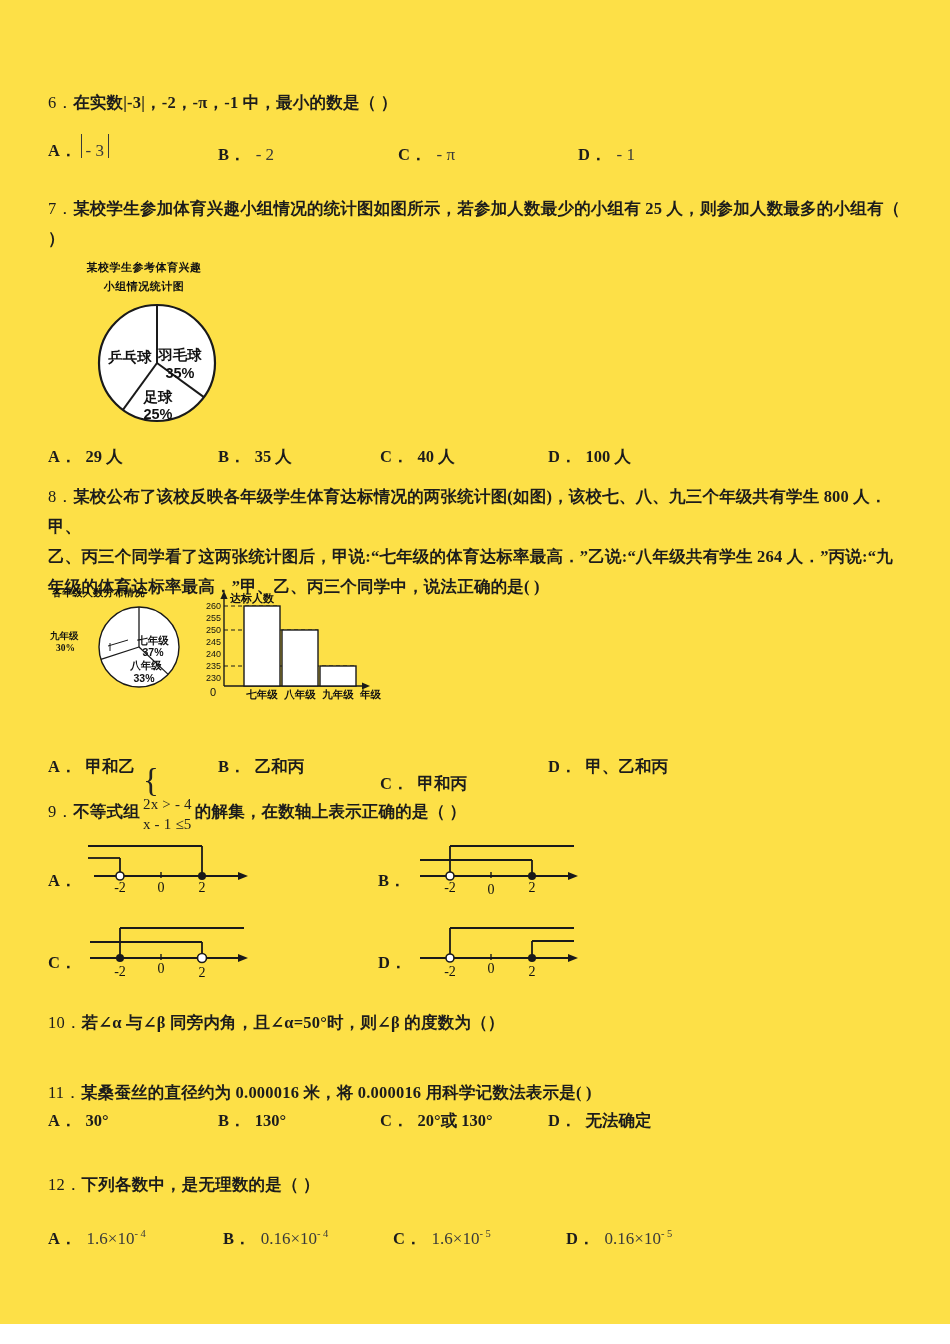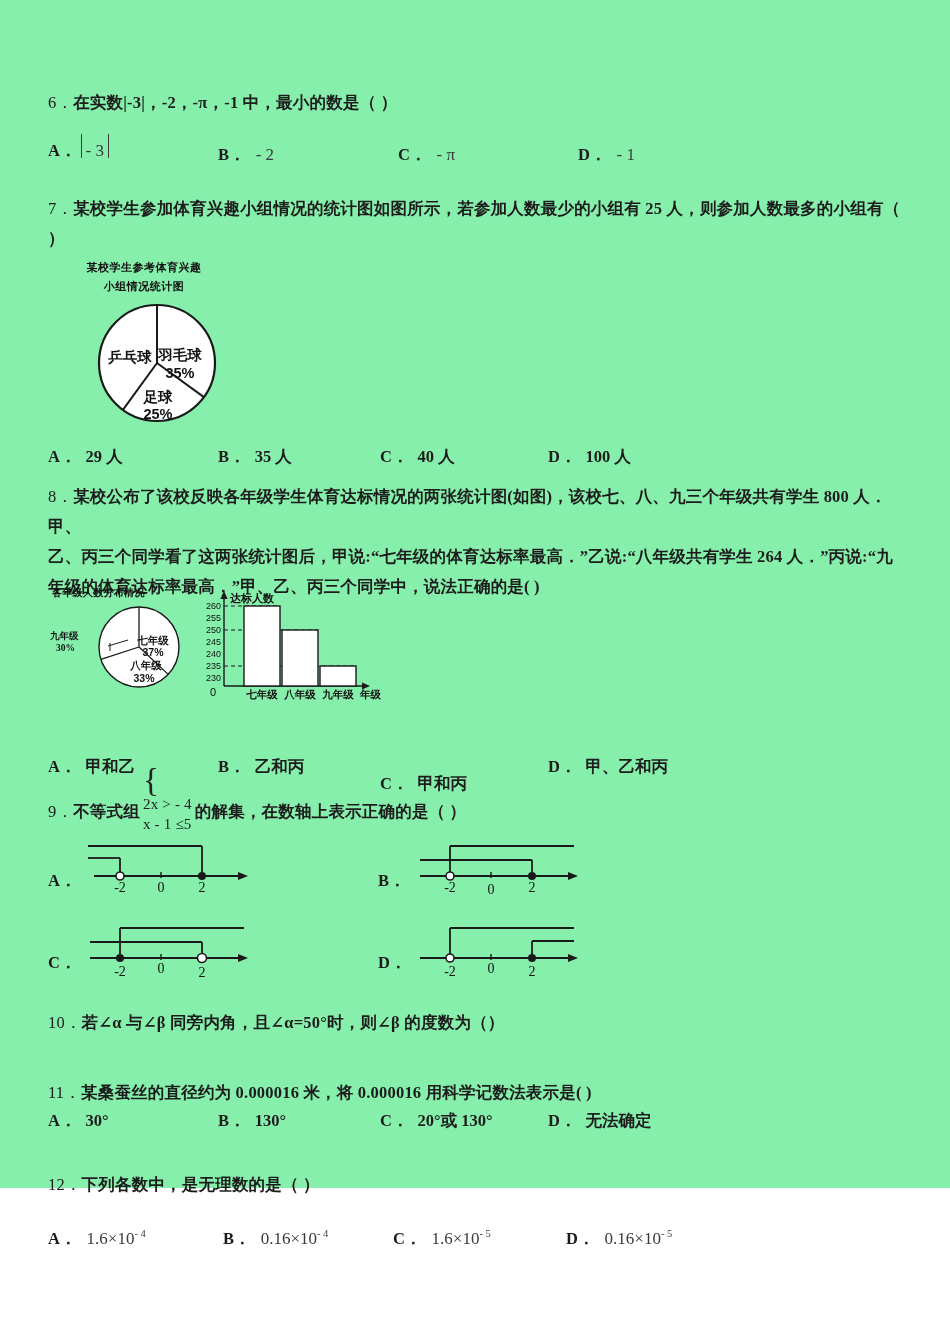--- a/index.html
+++ b/index.html
@@ -12,22 +12,22 @@
     height: 1344px;
     position: relative;
     font-family: "Liberation Serif", "DejaVu Serif", serif;
     color: #1a1a1a;
     overflow: hidden;
   }
   .page {
     position: absolute;
     left: 0; top: 0;
     width: 950px;
-    height: 1188px;
-    background: #86efac;
+    height: 1324px;
+    background: #fde047;
   }
   .qblock {
     position: absolute;
     left: 48px;
     width: 868px;
   }
   .qtext {
     font-size: 16.5px;
     line-height: 30px;
     letter-spacing: 0.2px;

